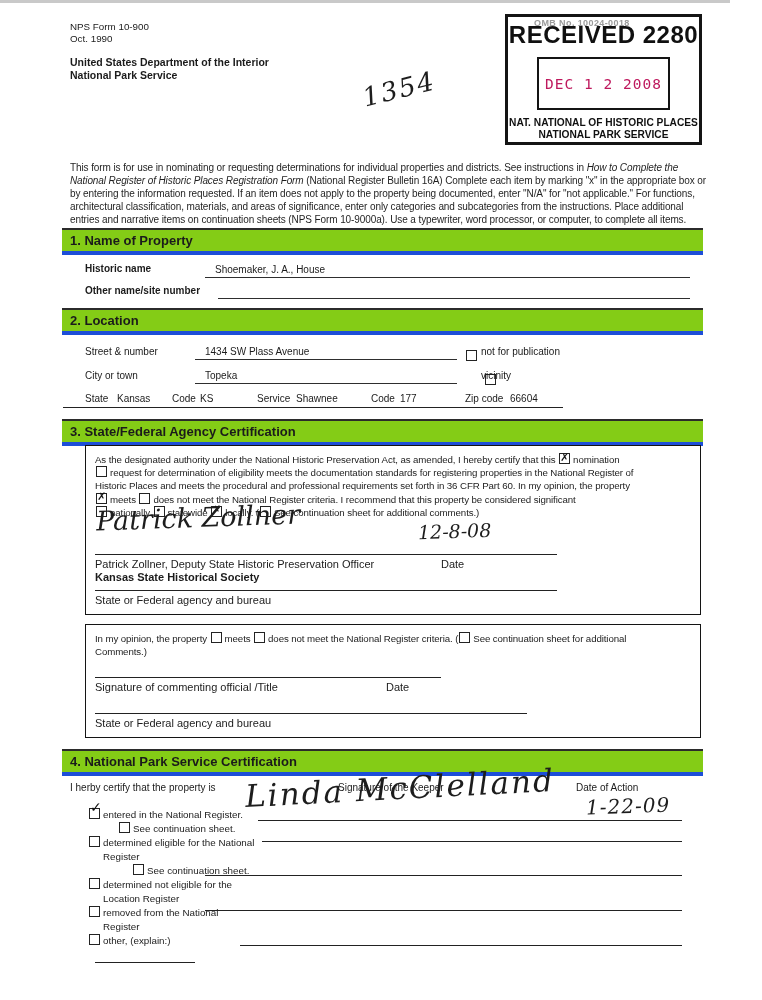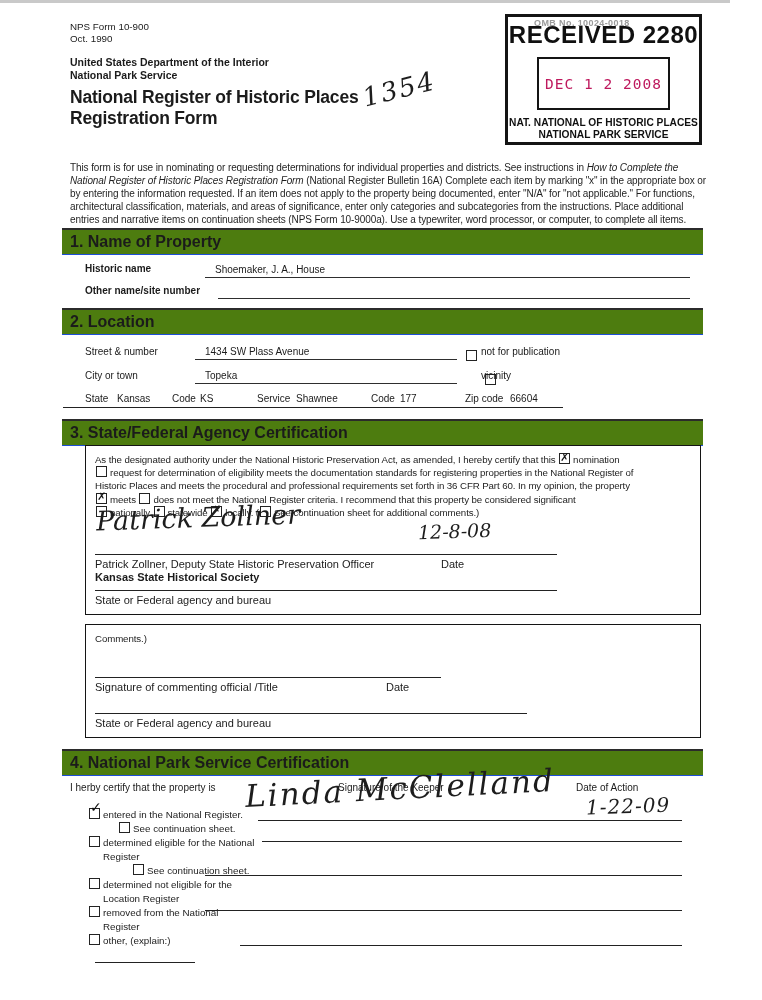--- a/index.html
+++ b/index.html
@@ -24,22 +24,22 @@
   .datebox{position:absolute;left:29px;top:40px;width:133px;height:53px;border:2px solid #141414;box-sizing:border-box;
            display:flex;align-items:center;justify-content:center;}
   .datebox span{font-family:"DejaVu Sans Mono",monospace;font-size:14.5px;letter-spacing:1px;color:#be185d;}
   .stamp-org{position:absolute;left:0;right:0;bottom:2px;text-align:center;font-weight:bold;font-size:10.2px;line-height:11.5px;color:#101010;}
 
   
   .intro{left:70px;top:161px;width:638px;font-size:10px;line-height:13px;letter-spacing:-0.1px;color:#1f1f1f;}
   .it{font-style:italic;}
 
   
-  .sec-head{left:62px;width:641px;border-top:2px solid #2b2b2b;border-bottom:1px solid #1d4ed8;
-            font-weight:bold;font-size:16px;padding:3px 0 3px 8px;box-sizing:border-box;background:#4d7c0f;}
+  .sec-head{left:62px;width:641px;border-top:2px solid #2b2b2b;border-bottom:4px solid #1d4ed8;
+            font-weight:bold;font-size:13px;padding:3px 0 3px 8px;box-sizing:border-box;background:#84cc16;}
 
   .lab{font-size:10px;}
   .labb{font-size:10px;font-weight:bold;}
   .field-line{border-bottom:1.3px solid #2e2e2e;height:14px;box-sizing:border-box;font-size:10px;padding-left:10px;}
   .hline{border-top:1.4px solid #222;height:0;}
 
   
   .cb{display:inline-block;width:9px;height:9px;border:1.2px solid #232323;position:relative;
       vertical-align:-1px;margin:0 3px 0 1px;background:#fff;}
   .cb .mk{position:absolute;left:-1px;top:-2.5px;width:11px;text-align:center;font-size:10.5px;line-height:11px;
@@ -65,24 +65,20 @@
   <div class="scan-edge"></div>
 
   
   <div class="abs form-no">
     <div>NPS Form 10-900</div>
     <div>Oct. 1990</div>
   </div>
   <div class="abs agency">
     <div>United States Department of the Interior</div>
     <div>National Park Service</div>
-  </div>
-  <div class="abs title">
-    <div>National Register of Historic Places</div>
-    <div>Registration Form</div>
   </div>
   <div class="abs hand hand-number">1354</div>
 
   
   <div class="abs stamp">
     <div class="omb">OMB No. 10024-0018</div>
     <div class="received">RECEIVED 2280</div>
     <div class="datebox">
       <span>DEC 1 2 2008</span>
     </div>
@@ -154,20 +150,21 @@
     <div class="abs hand" style="left:332px;top:74px;font-size:19px;transform:rotate(-2deg);">12-8-08</div>
     <div class="abs hline" style="left:9px;top:108px;width:462px;"></div>
     <div class="abs cap" style="left:9px;top:112px;">Patrick Zollner, Deputy State Historic Preservation Officer</div>
     <div class="abs cap" style="left:355px;top:112px;">Date</div>
     <div class="abs cap b" style="left:9px;top:125px;">Kansas State Historical Society</div>
     <div class="abs hline" style="left:9px;top:144px;width:462px;"></div>
     <div class="abs cap" style="left:9px;top:148px;">State or Federal agency and bureau</div>
   </div>
 
   <div class="abs comment-box">
+    <div class="cert-line"><span>In my opinion, the property</span> <span class="cb"><span class="mk"></span></span><span>meets</span> <span class="cb"><span class="mk"></span></span><span>does not meet the National Register criteria.  (</span><span class="cb"><span class="mk"></span></span><span>See continuation sheet for additional</span></div>
     <div class="cert-line"><span>Comments.)</span></div>
     <div class="abs hline" style="left:9px;top:52px;width:346px;"></div>
     <div class="abs cap" style="left:9px;top:56px;">Signature of commenting official /Title</div>
     <div class="abs cap" style="left:300px;top:56px;">Date</div>
     <div class="abs hline" style="left:9px;top:88px;width:432px;"></div>
     <div class="abs cap" style="left:9px;top:92px;">State or Federal agency and bureau</div>
   </div>
 
   
   <div class="abs sec-head" style="top:749px;">

